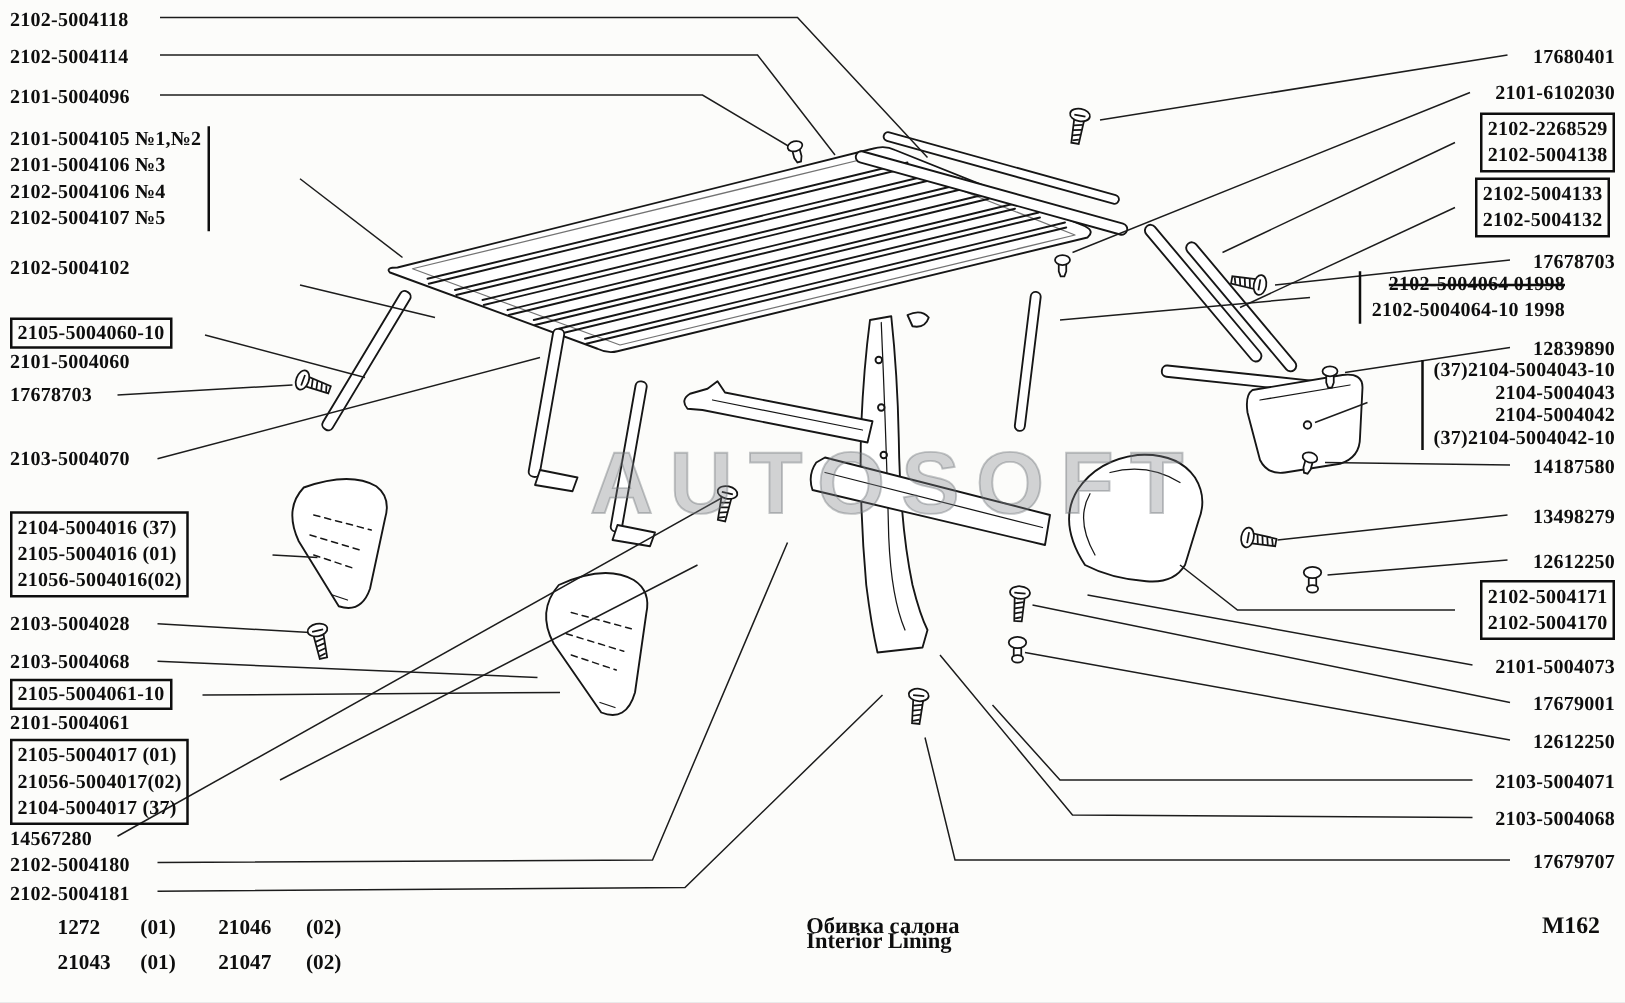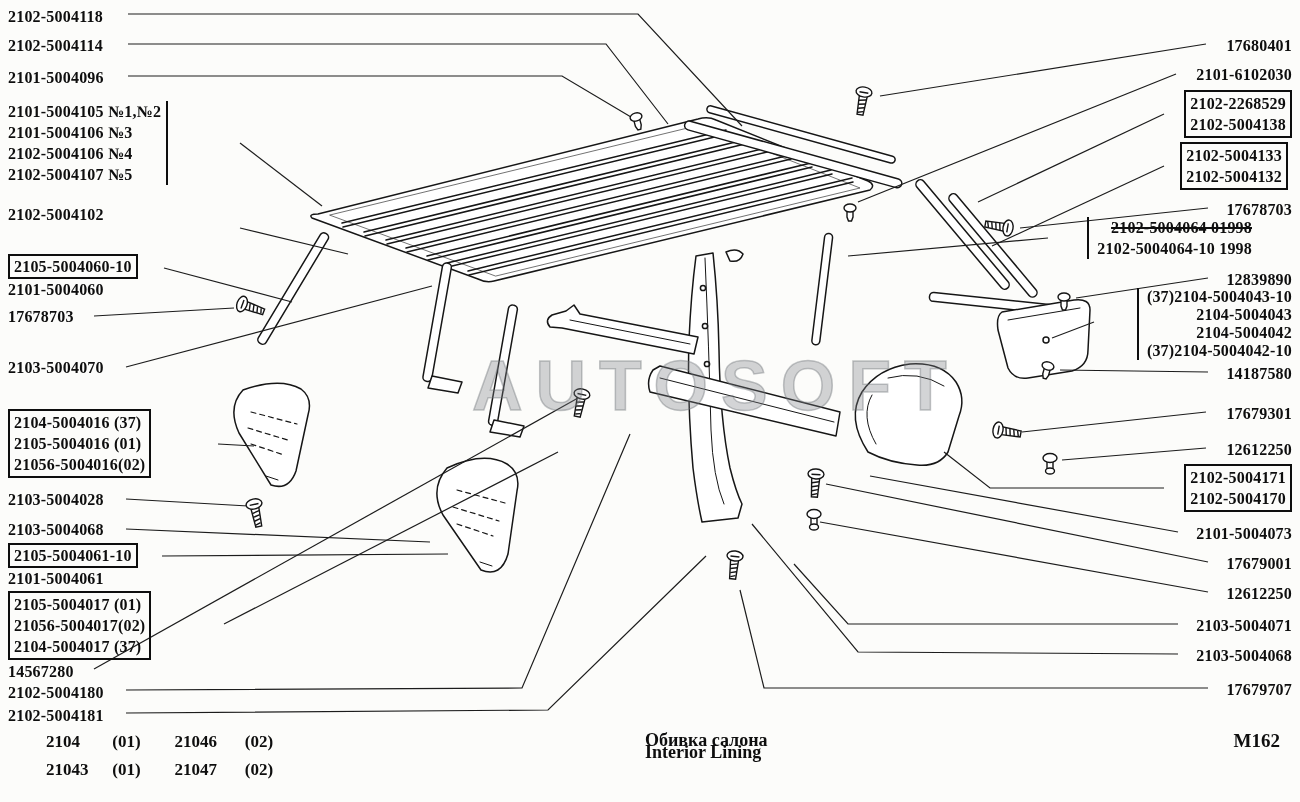--- a/index.html
+++ b/index.html
@@ -244,21 +244,21 @@
   <div class="lbl r bracket-l tight" style="top:288px;right:8px">
     <div>(37)2104-5004043-10</div>
     <div>2104-5004043</div>
     <div>2104-5004042</div>
     <div>(37)2104-5004042-10</div>
   </div>
   <div class="lbl r" style="top:363px;right:8px">
     <div>14187580</div>
   </div>
   <div class="lbl r" style="top:403px;right:8px">
-    <div>17679301</div>
+    <div>13498279</div>
   </div>
   <div class="lbl r" style="top:439px;right:8px">
     <div>12612250</div>
   </div>
   <div class="lbl r box" style="top:464px;right:8px">
     <div>2102-5004171</div>
     <div>2102-5004170</div>
   </div>
   <div class="lbl r" style="top:523px;right:8px">
     <div>2101-5004073</div>
@@ -274,21 +274,21 @@
   </div>
   <div class="lbl r" style="top:645px;right:8px">
     <div>2103-5004068</div>
   </div>
   <div class="lbl r" style="top:679px;right:8px">
     <div>17679707</div>
   </div>
 
   <div class="footer-models">
     <div>
-      <span class="cell c1">2104</span>
+      <span class="cell c1">1272</span>
       <span class="cell c2">(01)</span>
       <span class="cell c3">21046</span>
       <span class="cell">(02)</span>
     </div>
     <div>
       <span class="cell c1">21043</span>
       <span class="cell c2">(01)</span>
       <span class="cell c3">21047</span>
       <span class="cell">(02)</span>
     </div>

